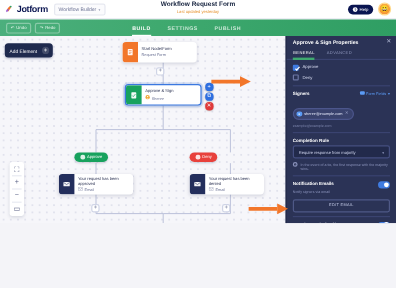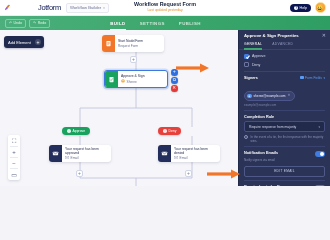--- a/index.html
+++ b/index.html
@@ -18,23 +18,22 @@
     display: flex; align-items: center;
     border-bottom: 1px solid #eceef4;
     z-index: 5;
   }
   .logo-wrap { display: flex; align-items: center; margin-left: 4px; }
   .logo-mark {
     width: 8px; height: 8px; position: relative; margin-right: 2px;
   }
   .logo-mark svg { display:block; }
   .logo-text {
-    font-size: 7.5px; font-weight: normal; color: #0a1551;
+    font-size: 7.5px; font-weight: bold; color: #0a1551;
     letter-spacing: -0.3px;
-    margin-left: 24px;
   }
   .wf-select {
     margin-left: 5px; font-size: 4.2px; color: #6b7294;
     background: #fbfbfd; border: 1px solid #e6e8f0; border-radius: 2px;
     padding: 1.5px 3px; display: flex; align-items: center; gap: 2px;
     white-space: nowrap;
   }
   .wf-select .chev { font-size: 3px; color: #9aa0b8; }
   .title-block {
     position: absolute; left: 0; right: 0; top: 1px;

